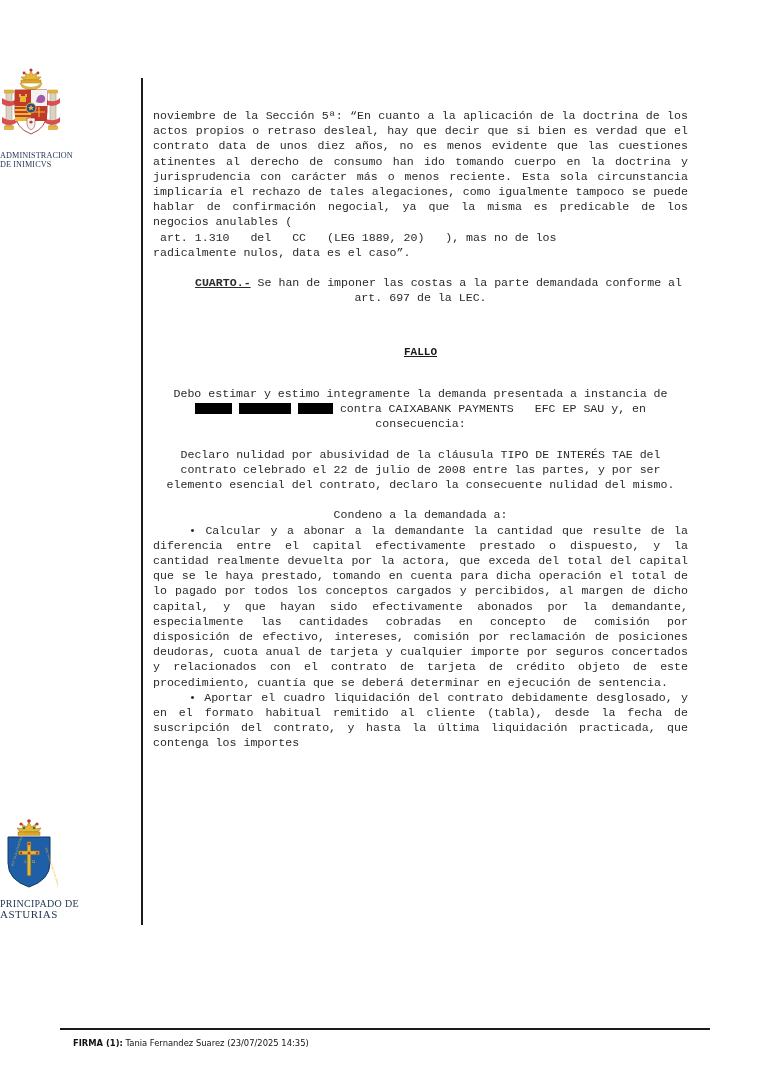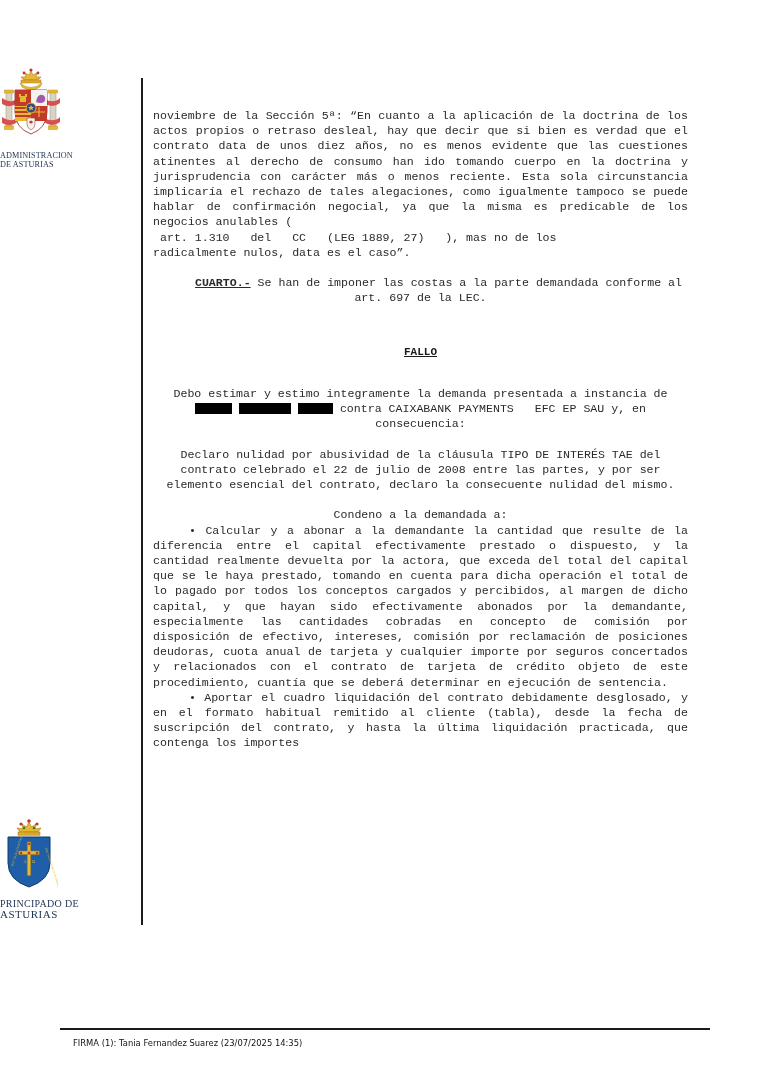--- a/index.html
+++ b/index.html
@@ -127,21 +127,21 @@
   }
   .footer-text {
     position: absolute;
     left: 61px;
     top: 1038px;
     font-family: "DejaVu Sans", "Liberation Sans", sans-serif;
     font-size: 8.4px;
     color: #111111;
     white-space: nowrap;
   }
-  .footer-text b { font-weight: normal; padding-left: 12px; }
+  .footer-text b { font-weight: bold; padding-left: 12px; }
 </style>
 </head>
 <body>
 
 <div class="page">
 
   <div class="margin-col">
 
     <div class="emblem-block justicia">
       <svg width="62" height="76" viewBox="0 0 62 76">
@@ -184,21 +184,21 @@
         <path d="M33 44 h12 M39 39 v10" stroke="#e8b733" stroke-width="1.2"></path>
 
         <path d="M27 50 h8 v6 q0 4 -4 6 q-4 -2 -4 -6 Z" fill="#f4f2ee" stroke="#8a2020" stroke-width="0.5"></path>
         <path d="M29 54 q2 -3 4 0 q-2 3 -4 0 Z" fill="#c0392b"></path>
 
         <circle cx="31" cy="40" r="5" fill="#2c4a8c" stroke="#e8b733" stroke-width="1"></circle>
         <path d="M31 37 l1 2 h2 l-1.6 1.4 l0.7 2 l-2.1 -1.2 l-2.1 1.2 l0.7 -2 l-1.6 -1.4 h2 Z" fill="#e8b733"></path>
       </svg>
       <div class="emblem-caption">
         <div>ADMINISTRACION</div>
-        <div>DE ASTURIAS</div>
+        <div>DE INIMICVS</div>
       </div>
     </div>
 
     <div class="emblem-block asturias">
       <svg width="58" height="72" viewBox="0 0 58 72">
 
         <path d="M29 4 L31.5 9 L36 6 L35 11 L41 10 L38 14 L20 14 L17 10 L23 11 L22 6 L26.5 9 Z" fill="#e8b733" stroke="#9c7a18" stroke-width="0.6"></path>
         <rect x="18" y="14" width="22" height="3.2" fill="#dfa729" stroke="#9c7a18" stroke-width="0.5"></rect>
         <circle cx="29" cy="3" r="1.8" fill="#c0392b"></circle>
         <circle cx="21" cy="6" r="1.6" fill="#c0392b"></circle>
@@ -223,21 +223,21 @@
       <span class="cap-small">PRINCIPADO DE</span>
       <span class="cap-big">ASTURIAS</span>
     </div>
   </div>
 
   <div class="vrule"></div>
 
   <div class="body-col">
 
     <p class="para">noviembre de la Sección 5ª: “En cuanto a la aplicación de la doctrina de los actos propios o retraso desleal, hay que decir que si bien es verdad que el contrato data de unos diez años, no es menos evidente que las cuestiones atinentes al derecho de consumo han ido tomando cuerpo en la doctrina y jurisprudencia con carácter más o menos reciente. Esta sola circunstancia implicaría el rechazo de tales alegaciones, como igualmente tampoco se puede hablar de confirmación negocial, ya que la misma es predicable de los negocios anulables (</p>
-    <p class="para hard"> art. 1.310   del   CC   (LEG 1889, 27)   ), mas no de los</p>
+    <p class="para hard"> art. 1.310   del   CC   (LEG 1889, 20)   ), mas no de los</p>
     <p class="para hard">radicalmente nulos, data es el caso”.</p>
 
     <p class="para spaced indent"><span class="bold-u">CUARTO.-</span><span> Se han de imponer las costas a la parte demandada conforme al art. 697 de la LEC.</span></p>
 
     <p class="para center spaced" style="margin-top:38px;"><span class="heading-fallo">FALLO</span></p>
 
     <p class="para spaced" style="margin-top:26px;"><span>Debo estimar y estimo integramente la demanda presentada a instancia de </span><span class="redact r1"></span><span> </span><span class="redact r2"></span><span> </span><span class="redact r3"></span><span> contra CAIXABANK PAYMENTS   EFC EP SAU y, en consecuencia:</span></p>
 
     <p class="para spaced">Declaro nulidad por abusividad de la cláusula TIPO DE INTERÉS TAE del contrato celebrado el 22 de julio de 2008 entre las partes, y por ser elemento esencial del contrato, declaro la consecuente nulidad del mismo.</p>
 

